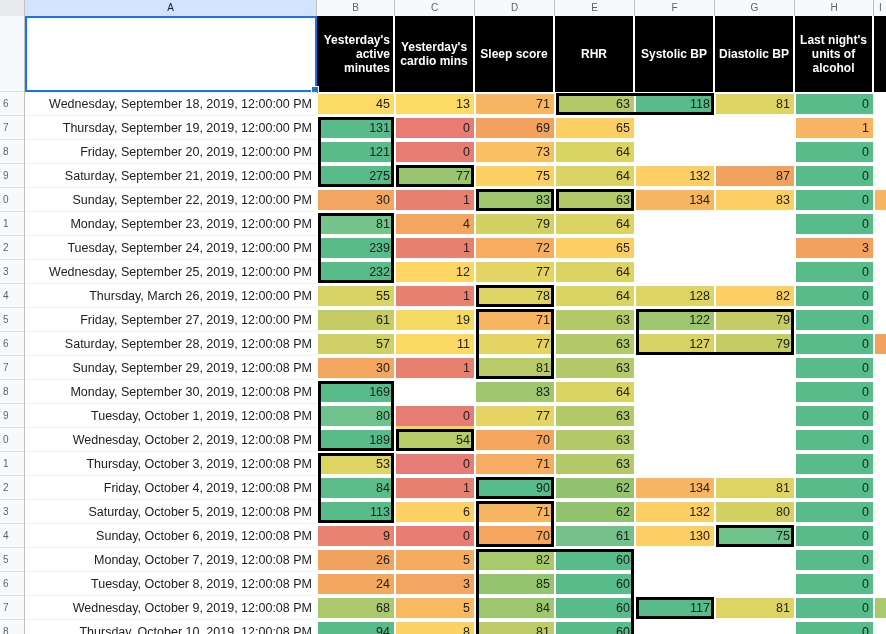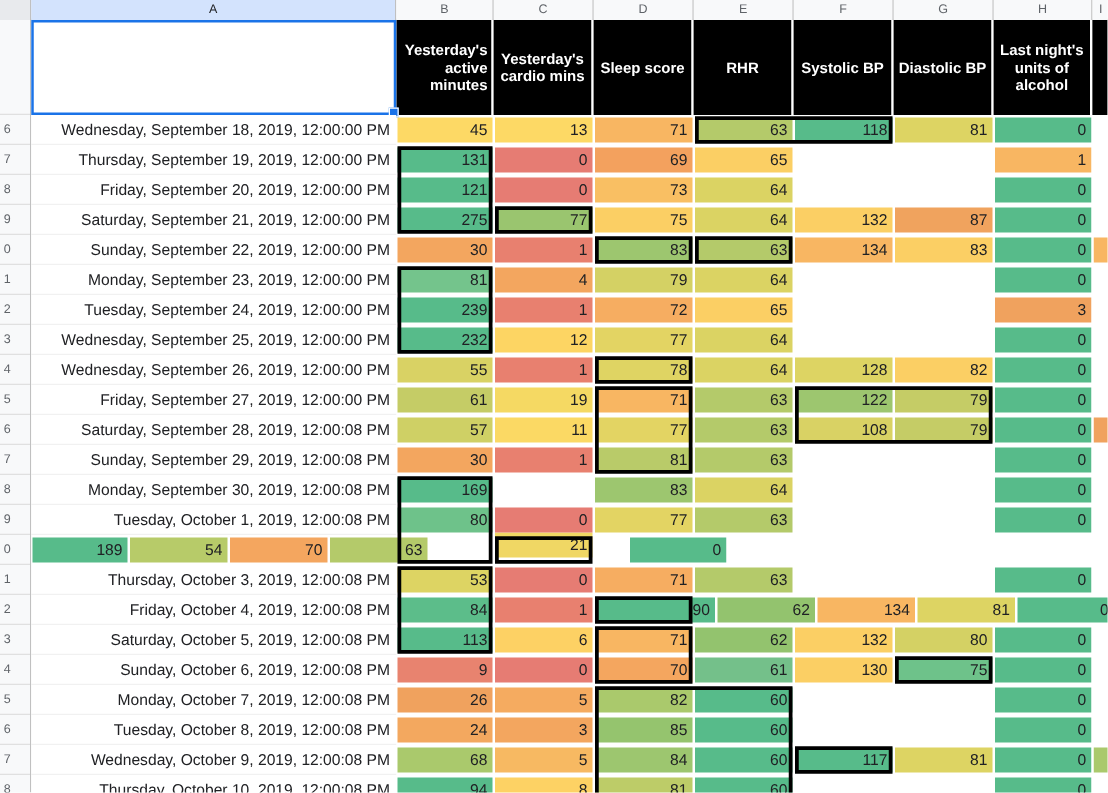--- a/index.html
+++ b/index.html
@@ -410,21 +410,21 @@
             <div class="cell num" style="height: 20px; line-height: 20px; background: transparent; width: 100%;"></div>
           </div>
           <div style="width: 79px; height: 24px; padding: 2px 1px; background: rgb(255, 255, 255);">
             <div class="cell num" style="height: 20px; line-height: 20px; background: rgb(87, 187, 138); width: 100%;">0</div>
           </div>
           <div style="width: 14px; height: 24px; padding: 2px 1px; background: rgb(255, 255, 255);">
             <div class="cell num" style="height: 20px; line-height: 20px; background: transparent; width: 100%;"></div>
           </div>
         </div>
         <div class="datarow">
-          <div class="cell date" style="width: 292px; border-bottom: 1px solid rgb(241, 241, 241);">Wednesday, September 26, 2019, 12:00:00 PM</div>
+          <div class="cell date" style="width: 292px; border-bottom: 1px solid rgb(241, 241, 241);">Thursday, March 26, 2019, 12:00:00 PM</div>
           <div style="width: 78px; height: 24px; padding: 2px 1px; background: rgb(255, 255, 255);">
             <div class="cell num" style="height: 20px; line-height: 20px; background: rgb(217, 210, 100); width: 100%;">55</div>
           </div>
           <div style="width: 80px; height: 24px; padding: 2px 1px; background: rgb(255, 255, 255);">
             <div class="cell num" style="height: 20px; line-height: 20px; background: rgb(232, 128, 111); width: 100%;">1</div>
           </div>
           <div style="width: 80px; height: 24px; padding: 2px 1px; background: rgb(255, 255, 255);">
             <div class="cell num" style="height: 20px; line-height: 20px; background: rgb(223, 212, 99); width: 100%;">78</div>
           </div>
           <div style="width: 80px; height: 24px; padding: 2px 1px; background: rgb(255, 255, 255);">
@@ -478,21 +478,21 @@
           <div style="width: 80px; height: 24px; padding: 2px 1px; background: rgb(255, 255, 255);">
             <div class="cell num" style="height: 20px; line-height: 20px; background: rgb(251, 217, 100); width: 100%;">11</div>
           </div>
           <div style="width: 80px; height: 24px; padding: 2px 1px; background: rgb(255, 255, 255);">
             <div class="cell num" style="height: 20px; line-height: 20px; background: rgb(227, 212, 99); width: 100%;">77</div>
           </div>
           <div style="width: 80px; height: 24px; padding: 2px 1px; background: rgb(255, 255, 255);">
             <div class="cell num" style="height: 20px; line-height: 20px; background: rgb(180, 202, 106); width: 100%;">63</div>
           </div>
           <div style="width: 80px; height: 24px; padding: 2px 1px; background: rgb(255, 255, 255);">
-            <div class="cell num" style="height: 20px; line-height: 20px; background: rgb(217, 210, 100); width: 100%;">108</div>
+            <div class="cell num" style="height: 20px; line-height: 20px; background: rgb(217, 210, 100); width: 100%;">127</div>
           </div>
           <div style="width: 80px; height: 24px; padding: 2px 1px; background: rgb(255, 255, 255);">
             <div class="cell num" style="height: 20px; line-height: 20px; background: rgb(197, 204, 102); width: 100%;">79</div>
           </div>
           <div style="width: 79px; height: 24px; padding: 2px 1px; background: rgb(255, 255, 255);">
             <div class="cell num" style="height: 20px; line-height: 20px; background: rgb(87, 187, 138); width: 100%;">0</div>
           </div>
           <div style="width: 14px; height: 24px; padding: 2px 1px; background: rgb(255, 255, 255);">
             <div class="cell num" style="height: 20px; line-height: 20px; background: rgb(240, 162, 94); width: 100%;"></div>
           </div>
@@ -572,20 +572,21 @@
             <div class="cell num" style="height: 20px; line-height: 20px; background: transparent; width: 100%;"></div>
           </div>
           <div style="width: 79px; height: 24px; padding: 2px 1px; background: rgb(255, 255, 255);">
             <div class="cell num" style="height: 20px; line-height: 20px; background: rgb(87, 187, 138); width: 100%;">0</div>
           </div>
           <div style="width: 14px; height: 24px; padding: 2px 1px; background: rgb(255, 255, 255);">
             <div class="cell num" style="height: 20px; line-height: 20px; background: transparent; width: 100%;"></div>
           </div>
         </div>
         <div class="datarow">
+          <div class="cell date" style="width: 292px; border-bottom: 1px solid rgb(241, 241, 241);">Wednesday, October 2, 2019, 12:00:08 PM</div>
           <div style="width: 78px; height: 24px; padding: 2px 1px; background: rgb(255, 255, 255);">
             <div class="cell num" style="height: 20px; line-height: 20px; background: rgb(87, 187, 138); width: 100%;">189</div>
           </div>
           <div style="width: 80px; height: 24px; padding: 2px 1px; background: rgb(255, 255, 255);">
             <div class="cell num" style="height: 20px; line-height: 20px; background: rgb(183, 203, 105); width: 100%;">54</div>
           </div>
           <div style="width: 80px; height: 24px; padding: 2px 1px; background: rgb(255, 255, 255);">
             <div class="cell num" style="height: 20px; line-height: 20px; background: rgb(244, 166, 95); width: 100%;">70</div>
           </div>
           <div style="width: 80px; height: 24px; padding: 2px 1px; background: rgb(255, 255, 255);">
@@ -632,21 +633,21 @@
           </div>
         </div>
         <div class="datarow">
           <div class="cell date" style="width: 292px; border-bottom: 1px solid rgb(241, 241, 241);">Friday, October 4, 2019, 12:00:08 PM</div>
           <div style="width: 78px; height: 24px; padding: 2px 1px; background: rgb(255, 255, 255);">
             <div class="cell num" style="height: 20px; line-height: 20px; background: rgb(92, 189, 138); width: 100%;">84</div>
           </div>
           <div style="width: 80px; height: 24px; padding: 2px 1px; background: rgb(255, 255, 255);">
             <div class="cell num" style="height: 20px; line-height: 20px; background: rgb(232, 128, 111); width: 100%;">1</div>
           </div>
-          <div style="width: 98px; height: 24px; padding: 2px 1px; background: rgb(255, 255, 255);">
+          <div style="width: 80px; height: 24px; padding: 2px 1px; background: rgb(255, 255, 255);">
             <div class="cell num" style="height: 20px; line-height: 20px; background: rgb(87, 187, 138); width: 100%;">90</div>
           </div>
           <div style="width: 80px; height: 24px; padding: 2px 1px; background: rgb(255, 255, 255);">
             <div class="cell num" style="height: 20px; line-height: 20px; background: rgb(147, 195, 110); width: 100%;">62</div>
           </div>
           <div style="width: 80px; height: 24px; padding: 2px 1px; background: rgb(255, 255, 255);">
             <div class="cell num" style="height: 20px; line-height: 20px; background: rgb(248, 182, 98); width: 100%;">134</div>
           </div>
           <div style="width: 80px; height: 24px; padding: 2px 1px; background: rgb(255, 255, 255);">
             <div class="cell num" style="height: 20px; line-height: 20px; background: rgb(221, 212, 99); width: 100%;">81</div>

